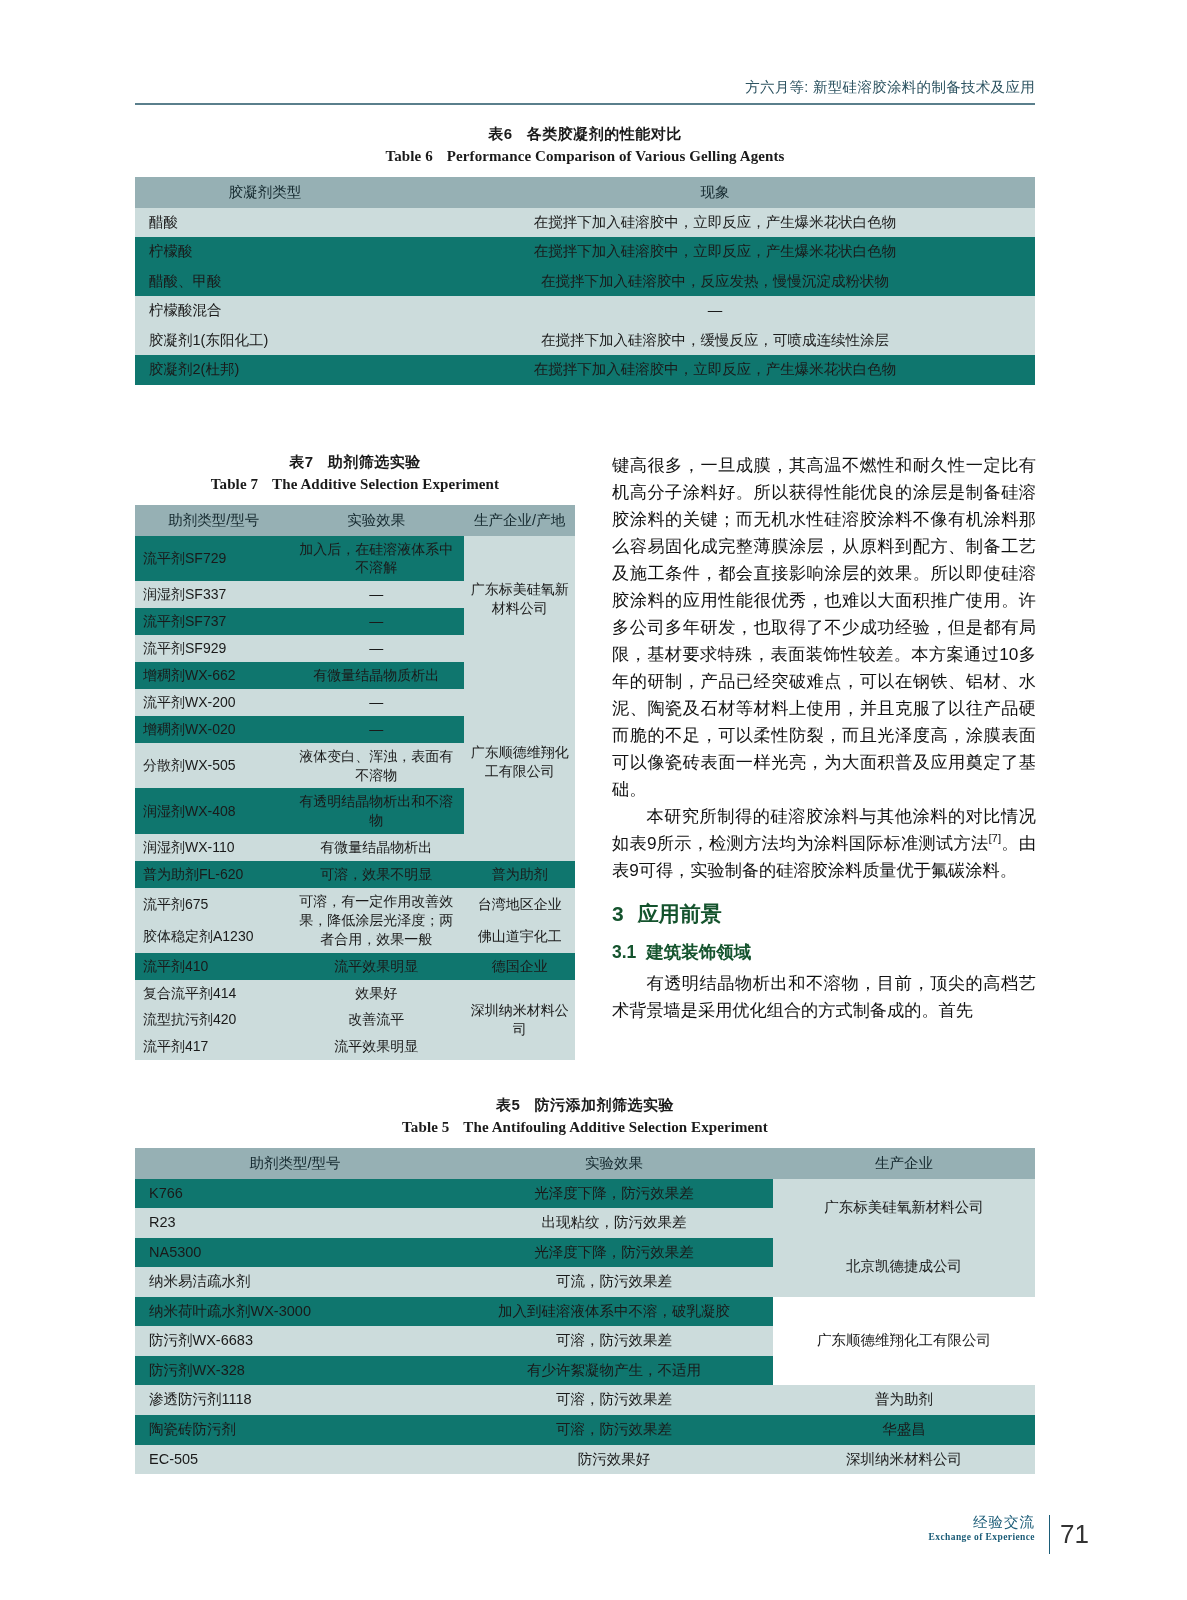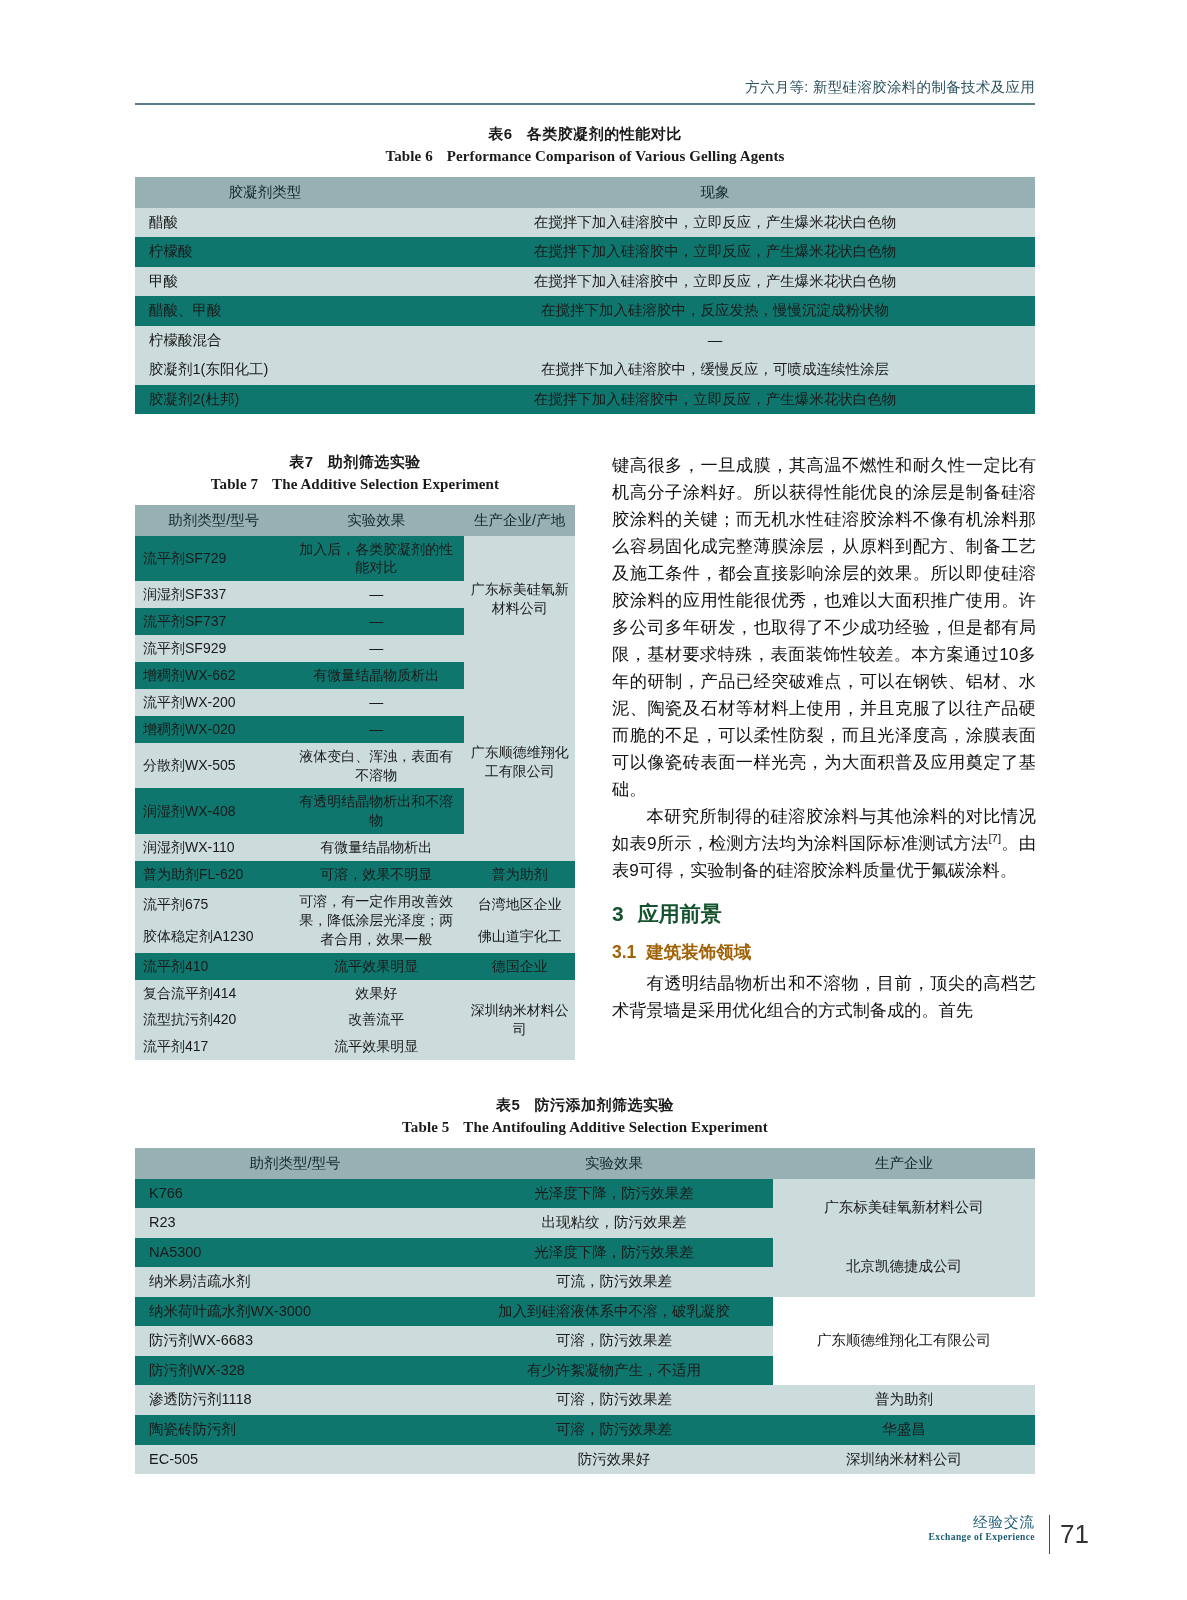--- a/index.html
+++ b/index.html
@@ -128,21 +128,21 @@
     font-weight: bold;
     font-size: 21px;
     color: #14532d;
     margin: 14px 0 8px 0;
   }
   .sec-h1 .num { margin-right: 14px; }
   .sec-h2 {
     font-family: "Liberation Sans", sans-serif;
     font-weight: bold;
     font-size: 17.5px;
-    color: #a16207;
+    color: #14532d;
     margin: 6px 0 4px 0;
   }
   .sec-h2 .num { margin-right: 10px; }
   sup { font-size: 0.66em; vertical-align: super; }
 
   
   #t5-block {
     position: absolute;
     top: 1093px;
     left: 135px;
@@ -208,24 +208,20 @@
           <th>现象</th>
         </tr>
       </thead>
       <tbody>
         <tr class="row-a">
           <td class="c0 cell-left">醋酸</td>
           <td>在搅拌下加入硅溶胶中，立即反应，产生爆米花状白色物</td>
         </tr>
         <tr class="row-b">
           <td class="c0 cell-left">柠檬酸</td>
-          <td>在搅拌下加入硅溶胶中，立即反应，产生爆米花状白色物</td>
-        </tr>
-        <tr class="row-a">
-          <td class="c0 cell-left">甲酸</td>
           <td>在搅拌下加入硅溶胶中，立即反应，产生爆米花状白色物</td>
         </tr>
         <tr class="row-b">
           <td class="c0 cell-left">醋酸、甲酸</td>
           <td>在搅拌下加入硅溶胶中，反应发热，慢慢沉淀成粉状物</td>
         </tr>
         <tr class="row-a">
           <td class="c0 cell-left">柠檬酸混合</td>
           <td>—</td>
         </tr>
@@ -255,21 +251,21 @@
       <thead>
         <tr>
           <th class="c0" style="text-align:center">助剂类型/型号</th>
           <th class="c1">实验效果</th>
           <th class="c2">生产企业/产地</th>
         </tr>
       </thead>
       <tbody>
         <tr class="row-b">
           <td class="c0">流平剂SF729</td>
-          <td class="c1">加入后，各类胶凝剂的性能对比</td>
+          <td class="c1">加入后，在硅溶液体系中不溶解</td>
           <td class="c2" rowspan="4" style="background:#ccdcdc">广东标美硅氧新材料公司</td>
         </tr>
         <tr class="row-a">
           <td class="c0">润湿剂SF337</td>
           <td class="c1">—</td>
         </tr>
         <tr class="row-b">
           <td class="c0">流平剂SF737</td>
           <td class="c1">—</td>
         </tr>

